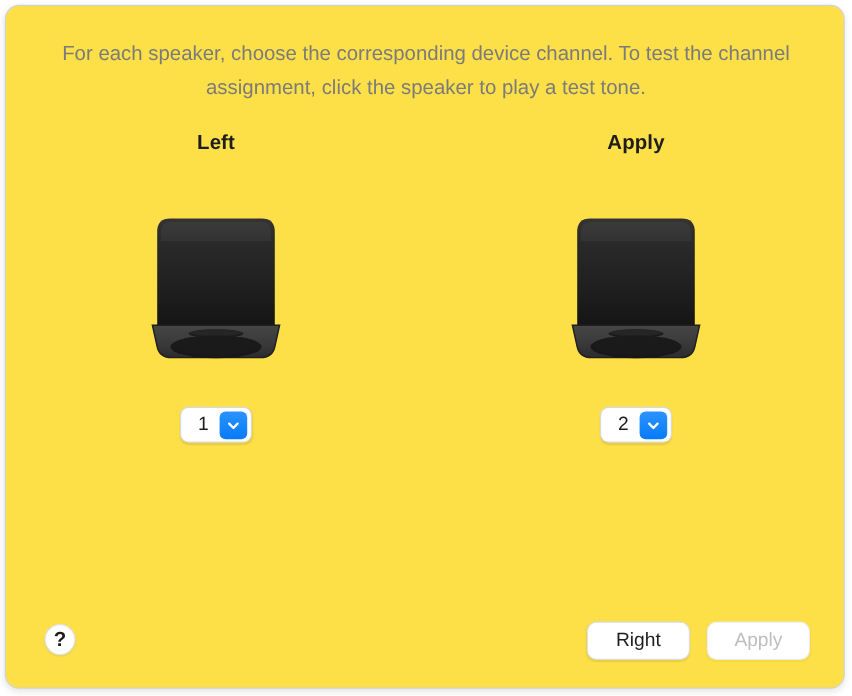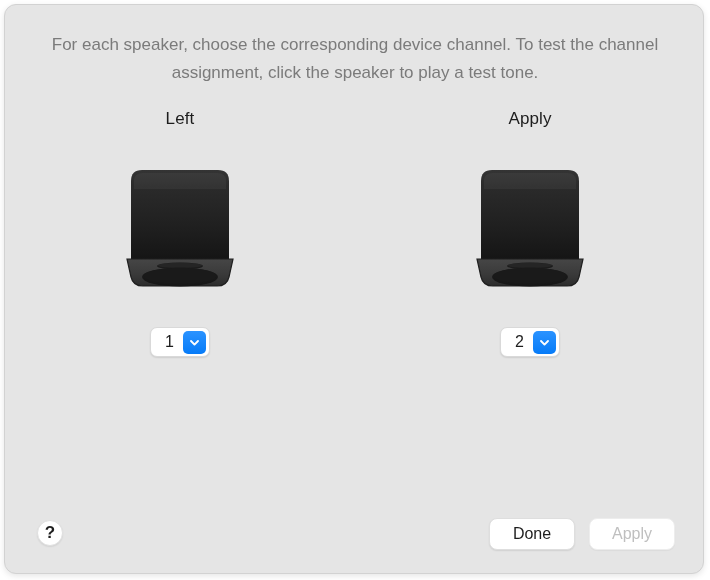--- a/index.html
+++ b/index.html
@@ -14,21 +14,21 @@
     -webkit-font-smoothing: antialiased;
   }
 
   .dialog {
     position: absolute;
     left: 4px;
     top: 4px;
     width: 700px;
     height: 570px;
     box-sizing: border-box;
-    background: #e5e5e5;
+    background: #fde047;
     border: 1px solid #d2d2d2;
     border-radius: 12px;
     box-shadow: 0 2px 6px rgba(0,0,0,0.10);
     overflow: hidden;
   }
 
   
   .instructions {
     position: absolute;
     left: 0;
@@ -52,24 +52,24 @@
   }
   .speaker-col {
     flex: 1;
     display: flex;
     flex-direction: column;
     align-items: center;
   }
 
   .channel-label {
     font-size: 17px;
-    font-weight: normal;
+    font-weight: bold;
     color: #1d1d1d;
     letter-spacing: 0.1px;
-    margin-bottom: 38px;
+    margin-bottom: 50px;
   }
 
   
   .speaker {
     width: 110px;
     height: 122px;
     position: relative;
     cursor: pointer;
     display: block;
   }
@@ -265,17 +265,17 @@
           </span>
         </div>
       </div>
     </div>
 
   </div>
 
   <div class="help-button">?</div>
 
   <div class="action-buttons">
-    <button class="btn">Done</button>
+    <button class="btn">Right</button>
     <button class="btn disabled">Apply</button>
   </div>
 
 </div>
 
 </body></html>

